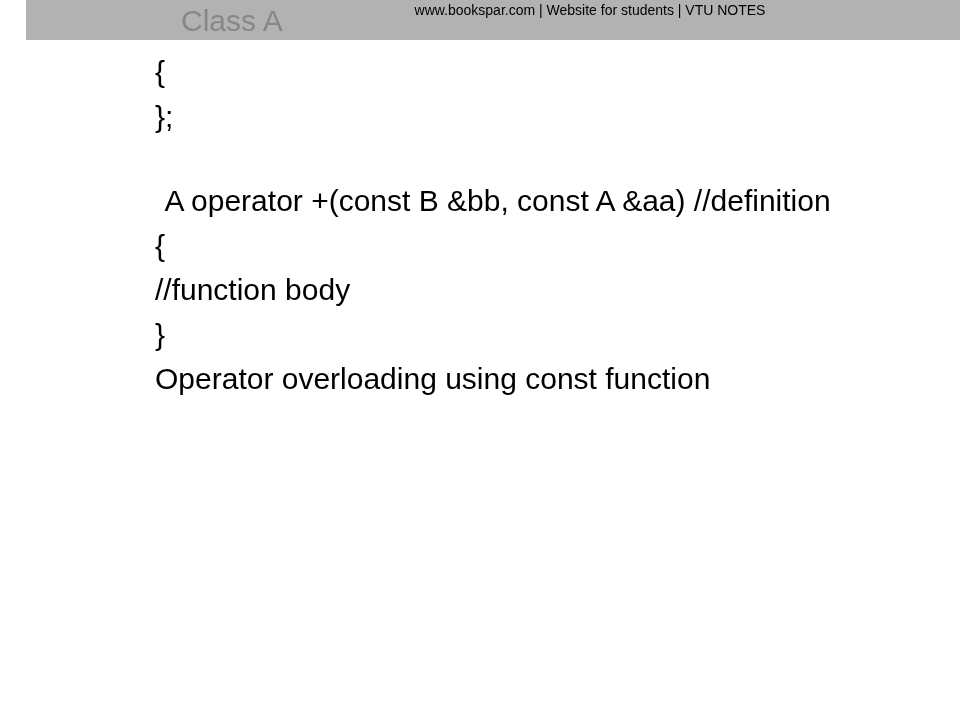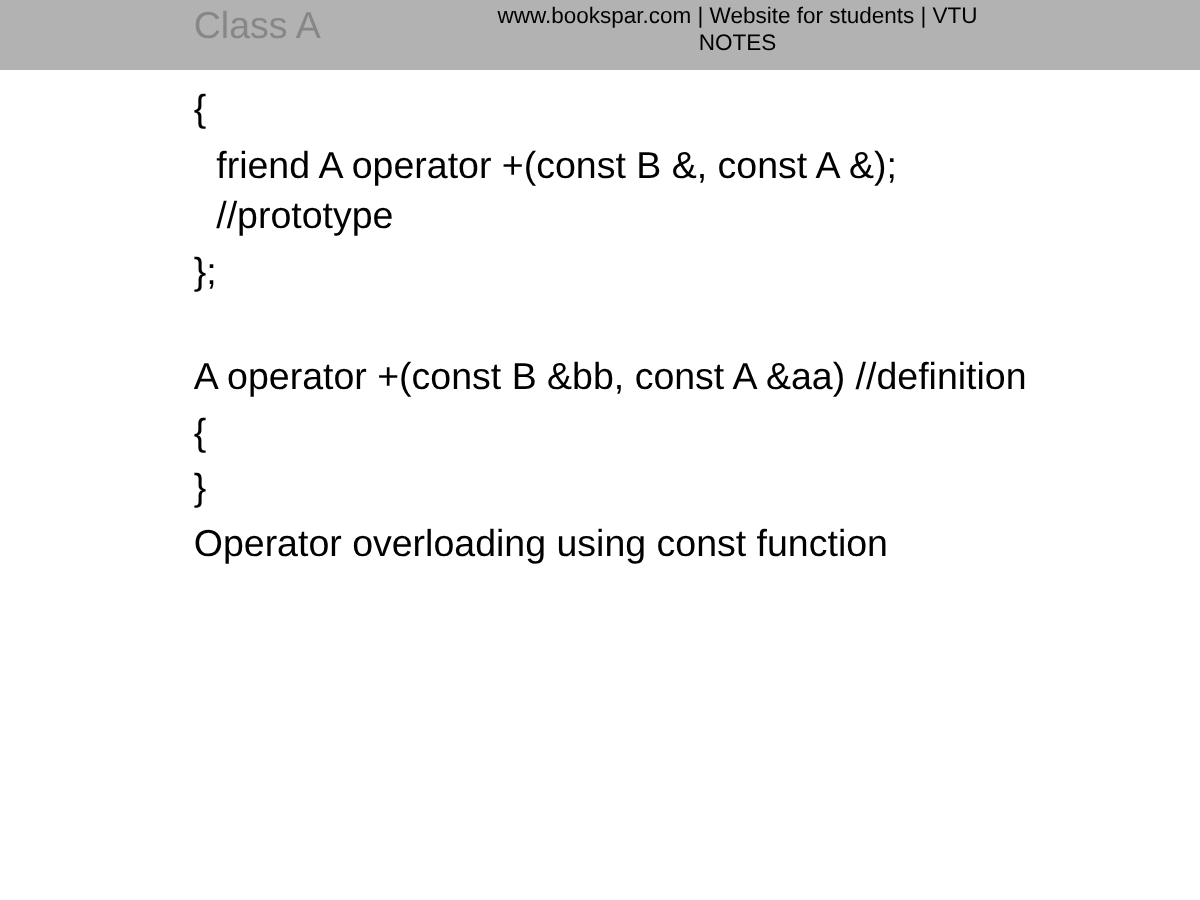--- a/index.html
+++ b/index.html
@@ -9,31 +9,32 @@
     }
     body {
       width: 960px;
       height: 720px;
       background: #ffffff;
       font-family: Verdana, Geneva, sans-serif;
       overflow: hidden;
     }
     .header-bar {
       background: #b2b2b2;
-      height: 56px;
+      height: 40px;
       position: relative;
       display: flex;
       align-items: center;
+      margin-left: 26px;
     }
     .header-text {
       position: absolute;
       right: 150px;
       top: 2px;
       color: #000000;
-      font-size: 18px;
+      font-size: 14px;
       text-align: center;
       line-height: 1.2;
       width: 440px;
     }
     .title-text {
       position: absolute;
       left: 155px;
       top: 4px;
       color: #878787;
       font-size: 30px;
@@ -50,39 +51,40 @@
       line-height: 1.35;
       margin-bottom: 4px;
       font-weight: normal;
     }
     .indent-body {
       padding-left: 18px;
     }
     .indent-tab {
       padding-left: 90px;
       text-indent: -90px;
+      text-align: center;
     }
     .hang {
       padding-left: 18px;
       text-indent: -18px;
     }
     .spacer {
       height: 40px;
     }
   </style>
 </head>
 <body>
 
 <div class="header-bar">
   <div class="title-text">Class A</div>
   <div class="header-text">www.bookspar.com | Website for students | VTU NOTES</div>
 </div>
 
 <div class="content">
   <div class="line">{</div>
-  <div class="line indent-body"> friend A operator +(const B &amp;, const A &amp;); //prototype</div>
   <div class="line">};</div>
   <div class="spacer"></div>
   <div class="line indent-tab">A operator +(const B &amp;bb, const A &amp;aa)      //definition</div>
   <div class="line">{</div>
+  <div class="line">//function body</div>
   <div class="line">}</div>
   <div class="line hang">Operator overloading using const function</div>
 </div>
 
 </body></html>

